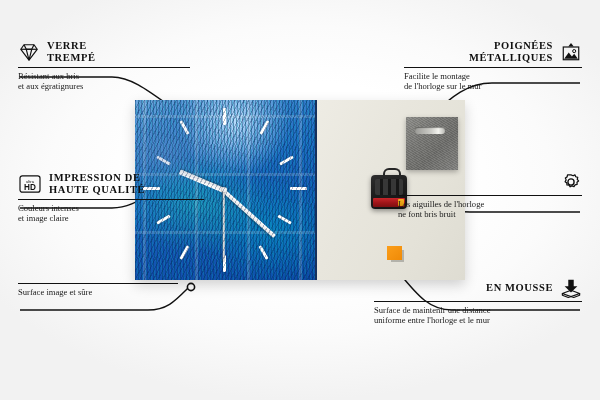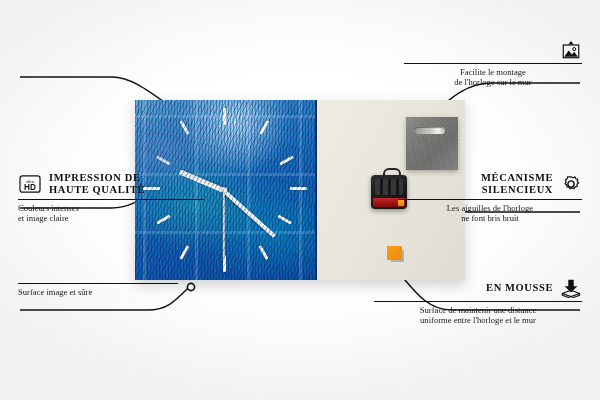--- a/index.html
+++ b/index.html
@@ -104,21 +104,21 @@
   .co-title{
     font-weight:700;letter-spacing:.6px;font-size:10.5px;line-height:12px;color:#0f0f0f;
     text-transform:uppercase;
   }
   .co-rule{height:1px;background:#111;margin:3px 0 3px;}
   .co-sub{font-size:8.6px;line-height:10.4px;color:#1a1a1a;}
   .left .co-head{justify-content:flex-start;}
   .left .co-sub{text-align:left;}
   .right .co-head{justify-content:flex-end;flex-direction:row;}
   .right .co-title{text-align:right;}
-  .right .co-sub{text-align:center;}
+  .right .co-sub{text-align:left;}
   .ico{flex:0 0 auto;width:22px;height:20px;display:block;}
 
   svg.lines{position:absolute;inset:0;width:600px;height:400px;pointer-events:none;}
 </style>
 </head>
 <body>
 
 <div id="stage">
 
   <svg class="lines" viewBox="0 0 600 400">
@@ -169,20 +169,40 @@
 
     <div class="mech">
       <div class="mech-loop"></div>
       <div class="mech-grid"></div>
       <div class="mech-batt"></div>
     </div>
 
     <div class="spacer"></div>
   </div>
 
+  <div class="callout left" style="left:18px;top:40px;width:172px;">
+    <div class="co-head">
+      <svg class="ico" viewBox="0 0 24 22">
+        <g fill="none" stroke="#111" stroke-width="1.3" stroke-linejoin="round">
+          <path d="M3 8 L12 20 L21 8 L17.5 3 H6.5 Z"></path>
+          <path d="M3 8 H21"></path>
+            <path d="M6.5 3 L9 8 L12 20"></path>
+            <path d="M17.5 3 L15 8 L12 20"></path>
+          <path d="M9 8 H15"></path>
+        </g>
+      </svg>
+      <div>
+        <div class="co-title">VERRE</div>
+        <div class="co-title">TREMPÉ</div>
+      </div>
+    </div>
+    <div class="co-rule"></div>
+    <div class="co-sub">Résistant aux bris</div>
+    <div class="co-sub">et aux égratignures</div>
+  </div>
 
   <div class="callout left" style="left:18px;top:172px;width:186px;">
     <div class="co-head">
       <svg class="ico" viewBox="0 0 26 22" style="width:24px;">
         <rect x="2" y="2" width="22" height="18" rx="2.5" fill="none" stroke="#111" stroke-width="1.3"></rect>
         <text x="13" y="9.6" font-family="Liberation Sans, sans-serif" font-size="4.6" text-anchor="middle" fill="#111">ultra</text>
         <text x="13" y="17.6" font-family="Liberation Sans, sans-serif" font-size="9" font-weight="bold" text-anchor="middle" fill="#111">HD</text>
       </svg>
       <div>
         <div class="co-title">IMPRESSION DE</div>
@@ -194,38 +214,38 @@
     <div class="co-sub">et image claire</div>
   </div>
 
   <div class="callout left" style="left:18px;top:280px;width:160px;">
     <div class="co-rule"></div>
     <div class="co-sub">Surface image et sûre</div>
   </div>
 
   <div class="callout right" style="left:404px;top:40px;width:178px;">
     <div class="co-head">
+      <div style="flex:1 1 auto;">
+        <div class="co-title">POIGNÉES</div>
+        <div class="co-title">MÉTALLIQUES</div>
+      </div>
       <svg class="ico" viewBox="0 0 24 22">
         <path d="M12 1 L15 5 H9 Z" fill="#111"></path>
         <rect x="3.5" y="5.5" width="17" height="14" fill="none" stroke="#111" stroke-width="1.3"></rect>
         <circle cx="15.5" cy="10" r="1.7" fill="none" stroke="#111" stroke-width="1.1"></circle>
         <path d="M4.5 18.5 L9.5 11.5 L13 16 L15.5 13 L19.5 18.5 Z" fill="#111"></path>
       </svg>
     </div>
     <div class="co-rule"></div>
     <div class="co-sub">Facilite le montage</div>
     <div class="co-sub">de l'horloge sur le mur</div>
   </div>
 
   <div class="callout right" style="left:398px;top:172px;width:184px;">
     <div class="co-head">
-      <div style="flex:1 1 auto;">
-        <div class="co-title">MÉCANISME</div>
-        <div class="co-title">SILENCIEUX</div>
-      </div>
       <svg class="ico" viewBox="0 0 24 22">
         <g fill="none" stroke="#111" stroke-width="1.5" stroke-linejoin="round">
           <path d="M12 2.5 l2.6 1 2.1-1.1 1 2.3 2.4 .7 -.6 2.4 1.6 1.9 -1.9 1.6 .2 2.5 -2.5 .5 -1.3 2.1 -2.3-.9 -2.2 1.2 -1.4-2 -2.5-.2 -.2-2.5 -2-1.4 1.2-2.2 -.9-2.3 2.1-1.3 .5-2.5z" transform="scale(.92) translate(1,1)"></path>
           <circle cx="12" cy="11" r="3.4"></circle>
         </g>
       </svg>
     </div>
     <div class="co-rule"></div>
     <div class="co-sub">Les aiguilles de l'horloge</div>
     <div class="co-sub">ne font bris bruit</div>

